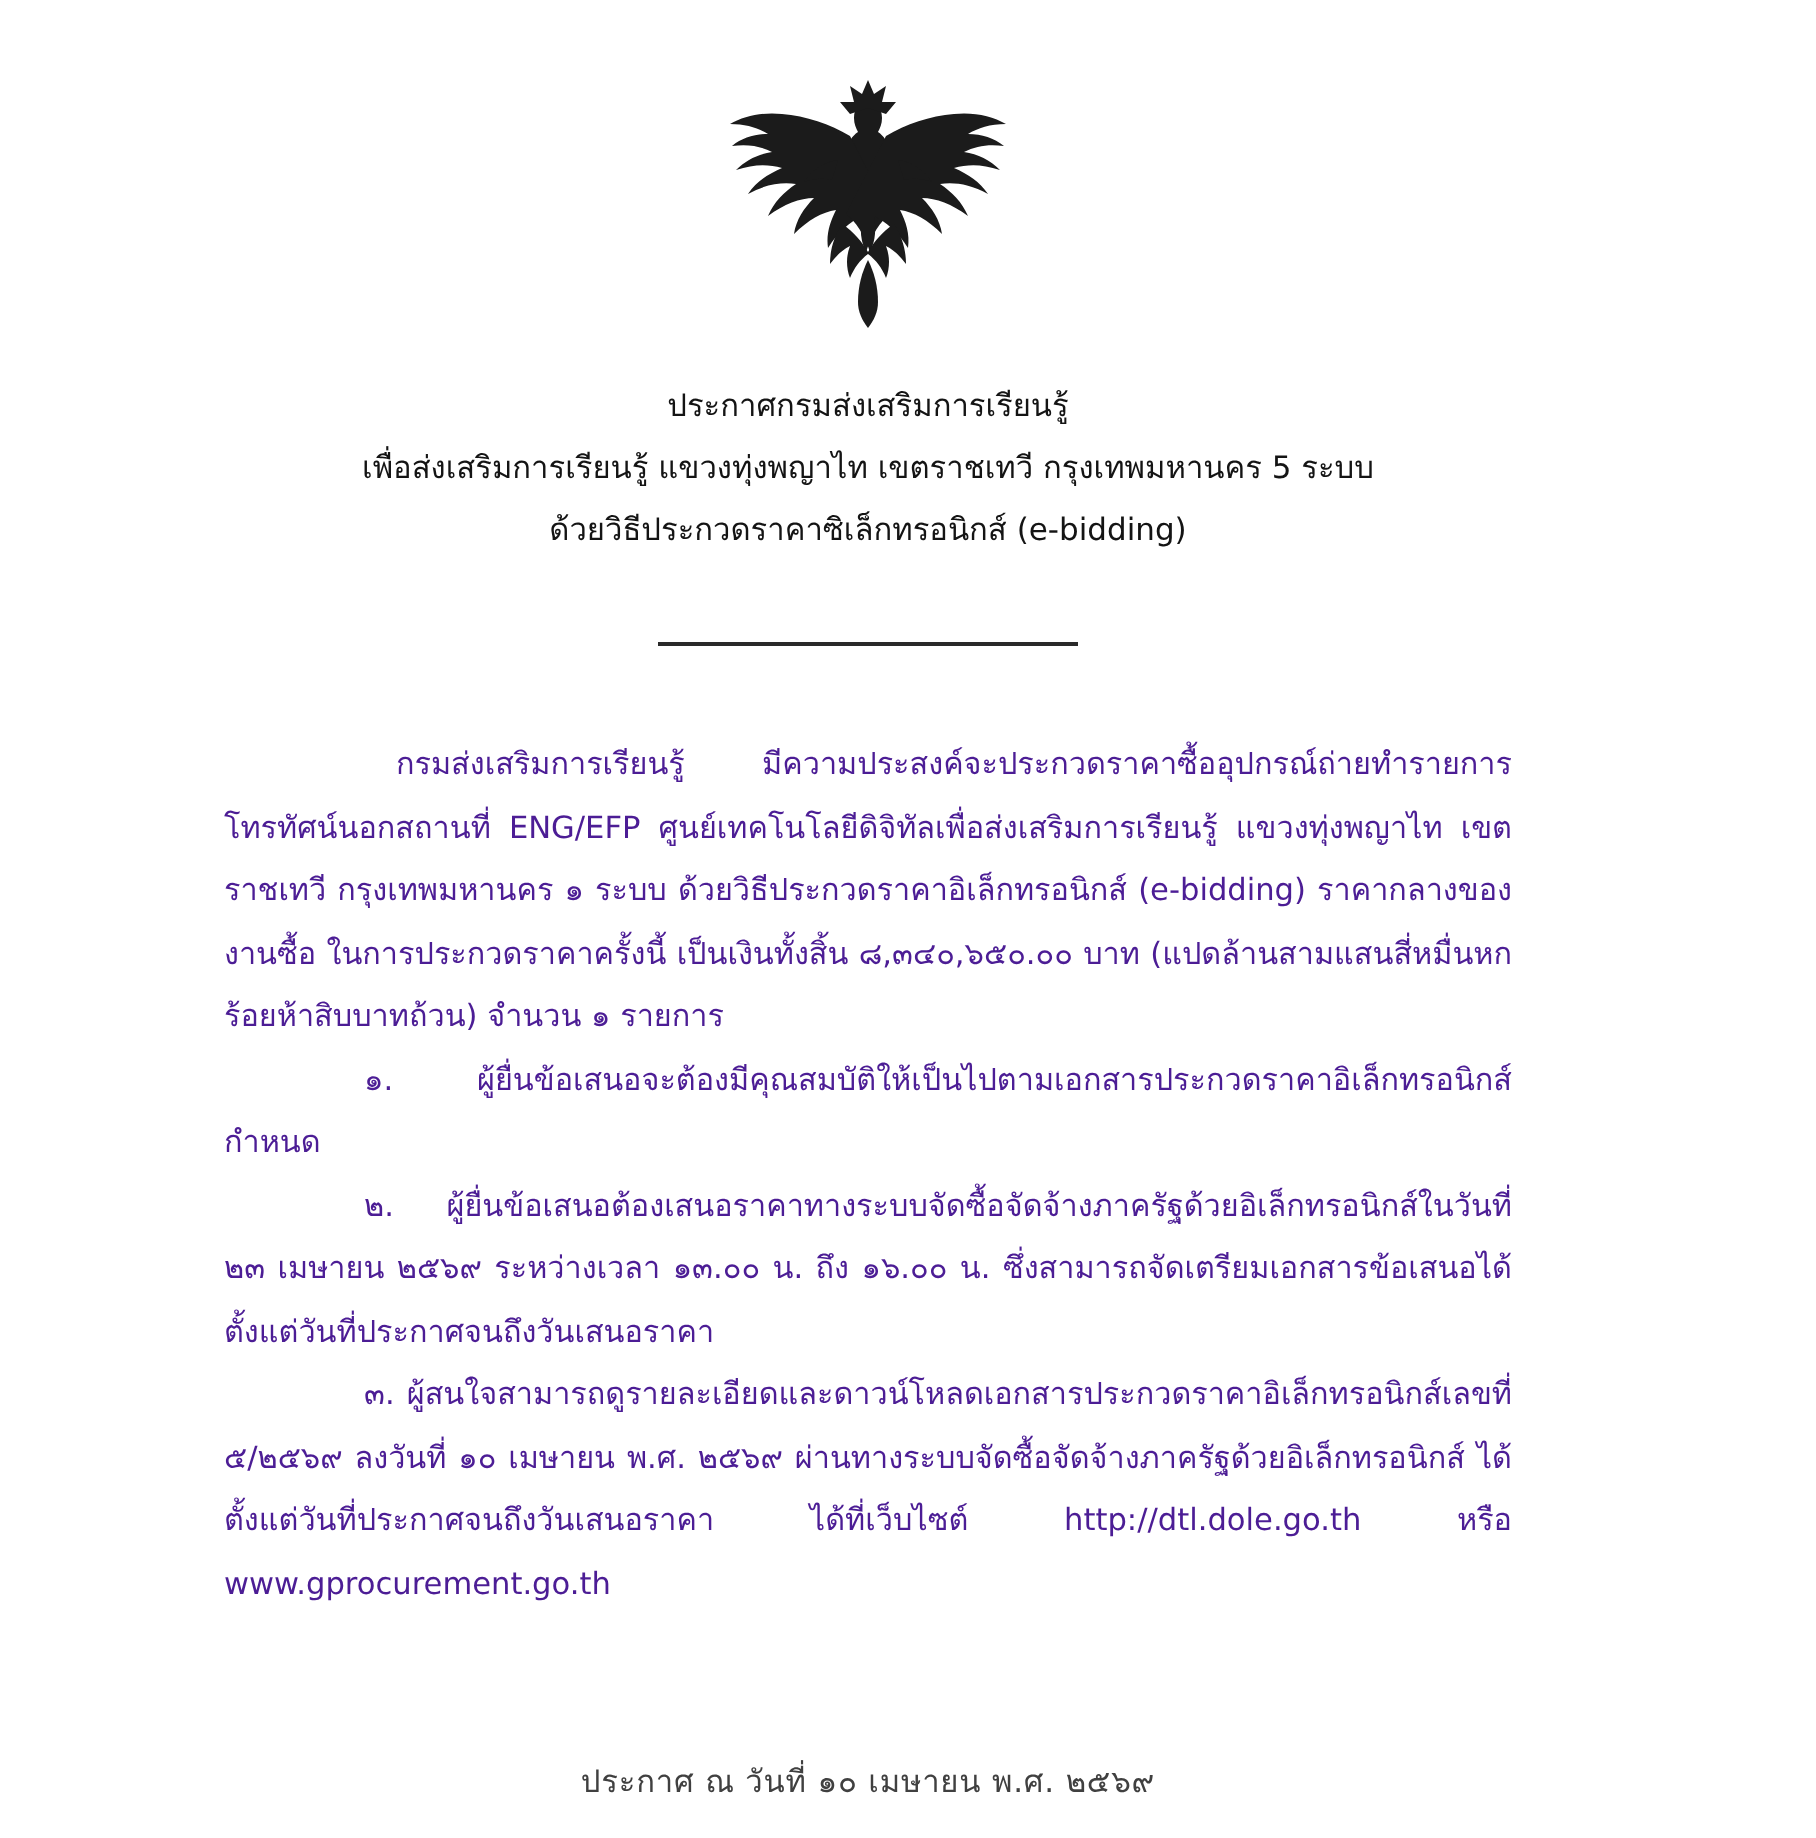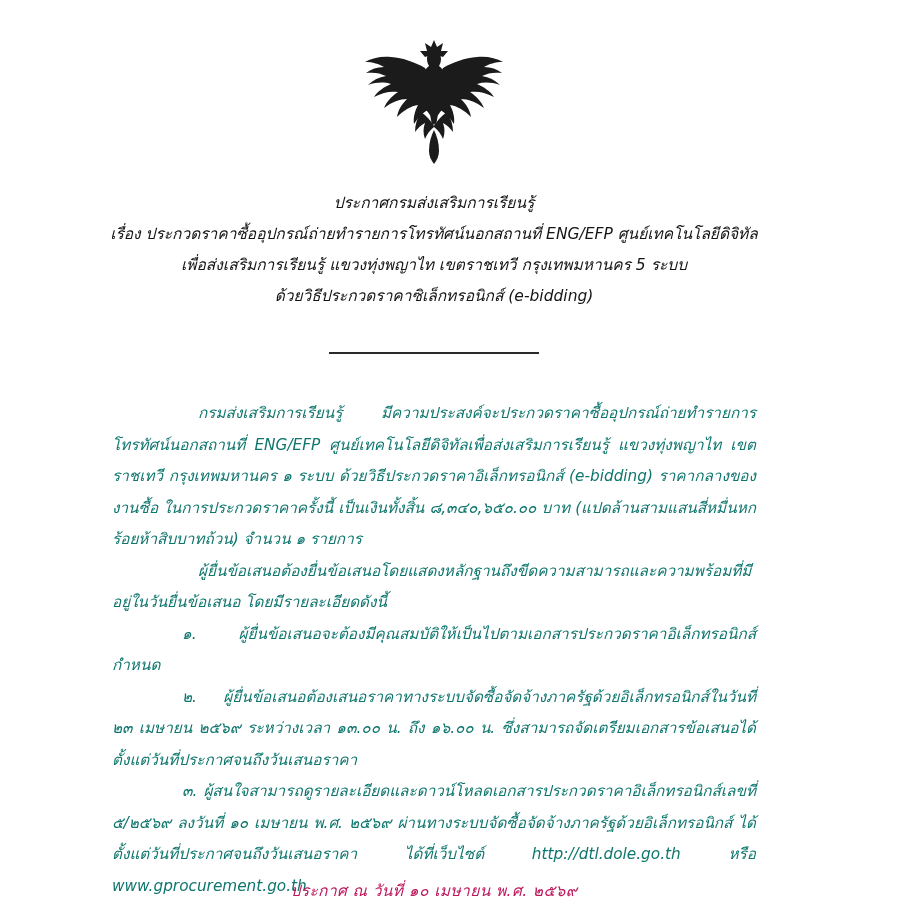--- a/index.html
+++ b/index.html
@@ -10,21 +10,20 @@
   body {
     font-family: "DejaVu Sans", sans-serif;
     color: #1a1a1a;
   }
   .page {
     position: relative;
     width: 868px;
     height: 919px;
     background: #ffffff;
     overflow: hidden;
-    font-style: italic;
   }
   .emblem {
     width: 100%;
     display: flex;
     justify-content: center;
     padding-top: 34px;
     box-sizing: border-box;
   }
   .emblem svg {
     display: block;
@@ -46,42 +45,42 @@
   }
   .rule {
     width: 210px;
     border-top: 2px solid #2a2a2a;
     height: 0;
   }
   .body-text {
     margin: 44px 112px 0 112px;
     font-size: 15.3px;
     line-height: 31.5px;
-    color: #0f766e;
+    color: #4c1d95;
     text-align: justify;
     text-justify: inter-word;
   }
   .body-text p {
     margin: 0;
   }
   .indent-lg {
     text-indent: 86px;
   }
   .indent-md {
     text-indent: 70px;
   }
   .footer {
     position: absolute;
     left: 0;
     right: 0;
     bottom: 16px;
     text-align: center;
     font-size: 15.5px;
     letter-spacing: 0.4px;
-    color: #be185d;
+    color: #404040;
   }
 </style>
 </head>
 <body>
 
 <div class="page">
 
   <div class="emblem">
     <svg width="190" height="130" viewBox="0 0 190 130" aria-hidden="true">
       <g fill="#1b1b1b">
@@ -98,32 +97,30 @@
         <path d="M95 96 c-3 6 -5 13 -5 21 c0 5 2 9 5 13 c3 -4 5 -8 5 -13 c0 -8 -2 -15 -5 -21 z"></path>
 
         <path d="M80 46 c-7 1 -13 5 -17 11 c5 -2 10 -2 14 -1 z"></path>
         <path d="M110 46 c7 1 13 5 17 11 c-5 -2 -10 -2 -14 -1 z"></path>
       </g>
     </svg>
   </div>
 
   <div class="heading">
     <div>ประกาศกรมส่งเสริมการเรียนรู้</div>
-    <div>เรื่อง ประกวดราคาซื้ออุปกรณ์ถ่ายทำรายการโทรทัศน์นอกสถานที่ ENG/EFP ศูนย์เทคโนโลยีดิจิทัล</div>
     <div>เพื่อส่งเสริมการเรียนรู้ แขวงทุ่งพญาไท เขตราชเทวี กรุงเทพมหานคร 5 ระบบ</div>
     <div>ด้วยวิธีประกวดราคาซิเล็กทรอนิกส์ (e-bidding)</div>
   </div>
 
   <div class="rule-wrap">
     <div class="rule"></div>
   </div>
 
   <div class="body-text">
     <p class="indent-lg">กรมส่งเสริมการเรียนรู้ มีความประสงค์จะประกวดราคาซื้ออุปกรณ์ถ่ายทำรายการโทรทัศน์นอกสถานที่ ENG/EFP ศูนย์เทคโนโลยีดิจิทัลเพื่อส่งเสริมการเรียนรู้ แขวงทุ่งพญาไท เขตราชเทวี กรุงเทพมหานคร ๑ ระบบ ด้วยวิธีประกวดราคาอิเล็กทรอนิกส์ (e-bidding) ราคากลางของงานซื้อ ในการประกวดราคาครั้งนี้ เป็นเงินทั้งสิ้น ๘,๓๔๐,๖๕๐.๐๐ บาท (แปดล้านสามแสนสี่หมื่นหกร้อยห้าสิบบาทถ้วน) จำนวน ๑ รายการ</p>
-    <p class="indent-lg">ผู้ยื่นข้อเสนอต้องยื่นข้อเสนอโดยแสดงหลักฐานถึงขีดความสามารถและความพร้อมที่มีอยู่ในวันยื่นข้อเสนอ โดยมีรายละเอียดดังนี้</p>
     <p class="indent-md">๑. ผู้ยื่นข้อเสนอจะต้องมีคุณสมบัติให้เป็นไปตามเอกสารประกวดราคาอิเล็กทรอนิกส์กำหนด</p>
     <p class="indent-md">๒. ผู้ยื่นข้อเสนอต้องเสนอราคาทางระบบจัดซื้อจัดจ้างภาครัฐด้วยอิเล็กทรอนิกส์ในวันที่ ๒๓ เมษายน ๒๕๖๙ ระหว่างเวลา ๑๓.๐๐ น. ถึง ๑๖.๐๐ น. ซึ่งสามารถจัดเตรียมเอกสารข้อเสนอได้ตั้งแต่วันที่ประกาศจนถึงวันเสนอราคา</p>
     <p class="indent-md">๓. ผู้สนใจสามารถดูรายละเอียดและดาวน์โหลดเอกสารประกวดราคาอิเล็กทรอนิกส์เลขที่ ๕/๒๕๖๙ ลงวันที่ ๑๐ เมษายน พ.ศ. ๒๕๖๙ ผ่านทางระบบจัดซื้อจัดจ้างภาครัฐด้วยอิเล็กทรอนิกส์ ได้ตั้งแต่วันที่ประกาศจนถึงวันเสนอราคา ได้ที่เว็บไซต์ http://dtl.dole.go.th หรือ www.gprocurement.go.th</p>
   </div>
 
   <div class="footer">ประกาศ ณ วันที่ ๑๐ เมษายน พ.ศ. ๒๕๖๙</div>
 
 </div>
 
 </body></html>

